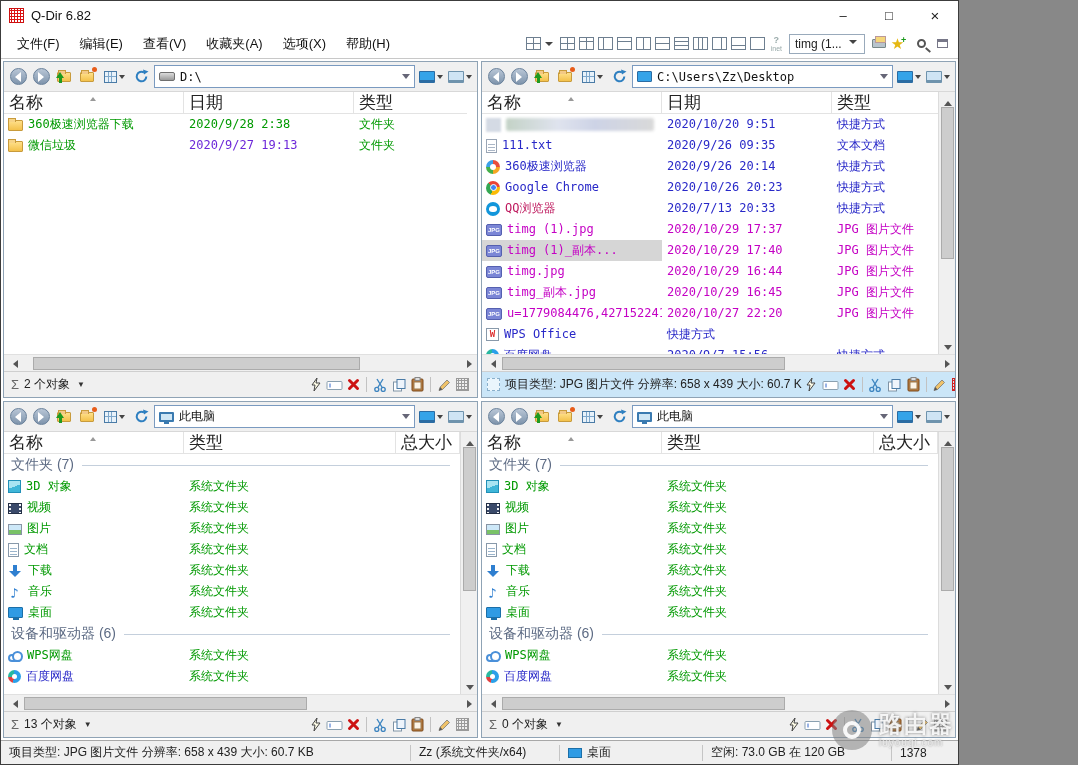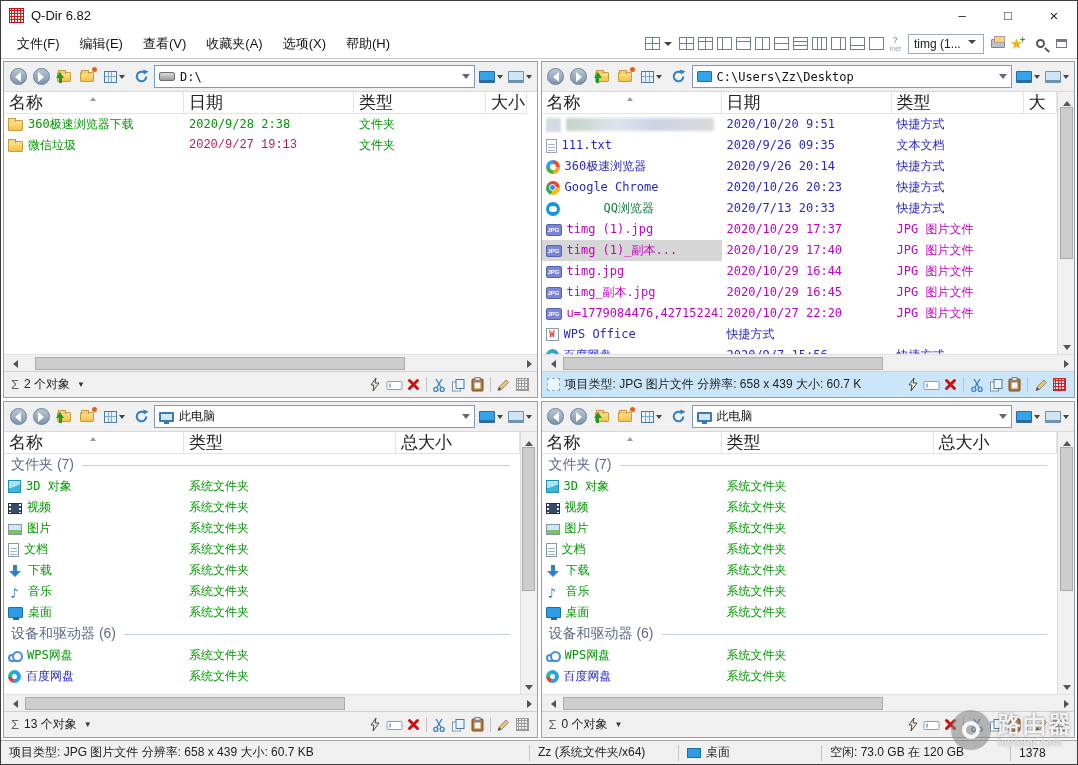--- a/index.html
+++ b/index.html
@@ -1,17 +1,17 @@
 <!DOCTYPE html>
 <html><head>
 <meta charset="utf-8">
 <style>
   * { box-sizing: border-box; margin: 0; padding: 0; }
   body { font-family: "Liberation Sans", "DejaVu Sans", sans-serif; background: #888; }
-  .window { width: 1078px; height: 765px; background: #fff; border: 1px solid #3c3c3c;
+  .window { width: 959px; height: 765px; background: #fff; border: 1px solid #3c3c3c;
             display: flex; flex-direction: column; position: relative; overflow: hidden; }
 
   
   .titlebar { height: 28px; display: flex; align-items: center; background: #fff; padding-left: 8px; flex: none; }
   .applogo { width: 15px; height: 15px; border: 1px solid #c11; margin-right: 7px;
              background-image: radial-gradient(#d11 1px, transparent 1.1px); background-size: 3px 3px; background-color: #fff; }
   .apptitle { font-size: 13px; color: #111; }
   .winbtns { margin-left: auto; display: flex; height: 100%; }
   .wb { width: 46px; display: flex; align-items: center; justify-content: center; font-size: 13px; color: #222; }
   .wb.close { font-size: 15px; }
@@ -317,21 +317,21 @@
                   <span class="fname" style="color: rgb(0, 153, 0);">360极速浏览器下载</span>
                 </div>
                 <div class="cell c1" style="color: rgb(0, 153, 0);">2020/9/28 2:38</div>
                 <div class="cell c2" style="color: rgb(0, 153, 0);">文件夹</div>
               </div>
               <div class="row">
                 <div class="cell name c0">
                   <span class="fi fi-folder"></span>
                   <span class="fname" style="color: rgb(0, 153, 0);">微信垃圾</span>
                 </div>
-                <div class="cell c1" style="color: #be185d; font-family: Liberation Mono, monospace;">2020/9/27 19:13</div>
+                <div class="cell c1" style="color: #6d28d9;">2020/9/27 19:13</div>
                 <div class="cell c2" style="color: rgb(0, 153, 0);">文件夹</div>
               </div>
             </div>
     </div>
     <div class="vscroll">
       <span class="va up"></span>
       <span class="vthumb"></span>
       <span class="va down"></span>
     </div>
   </div>
@@ -478,21 +478,21 @@
                 <div class="cell name c0">
                   <span class="fi fi-chrome"></span>
                   <span class="fname" style="color: rgb(40, 40, 200);">Google Chrome</span>
                 </div>
                 <div class="cell c1" style="color: rgb(40, 40, 200);">2020/10/26 20:23</div>
                 <div class="cell c2" style="color: rgb(40, 40, 200);">快捷方式</div>
               </div>
               <div class="row">
                 <div class="cell name c0">
                   <span class="fi fi-qq-browser"></span>
-                  <span class="fname" style="color: #15803d; margin-left: 39px;">QQ浏览器</span>
+                  <span class="fname" style="color: #be185d;">QQ浏览器</span>
                 </div>
                 <div class="cell c1" style="color: rgb(40, 40, 200);">2020/7/13 20:33</div>
                 <div class="cell c2" style="color: rgb(40, 40, 200);">快捷方式</div>
               </div>
               <div class="row">
                 <div class="cell name c0">
                   <span class="fi fi-jpg-image"></span>
                   <span class="fname" style="color: rgb(196, 0, 196);">timg (1).jpg</span>
                 </div>
                 <div class="cell c1" style="color: rgb(196, 0, 196);">2020/10/29 17:37</div>

